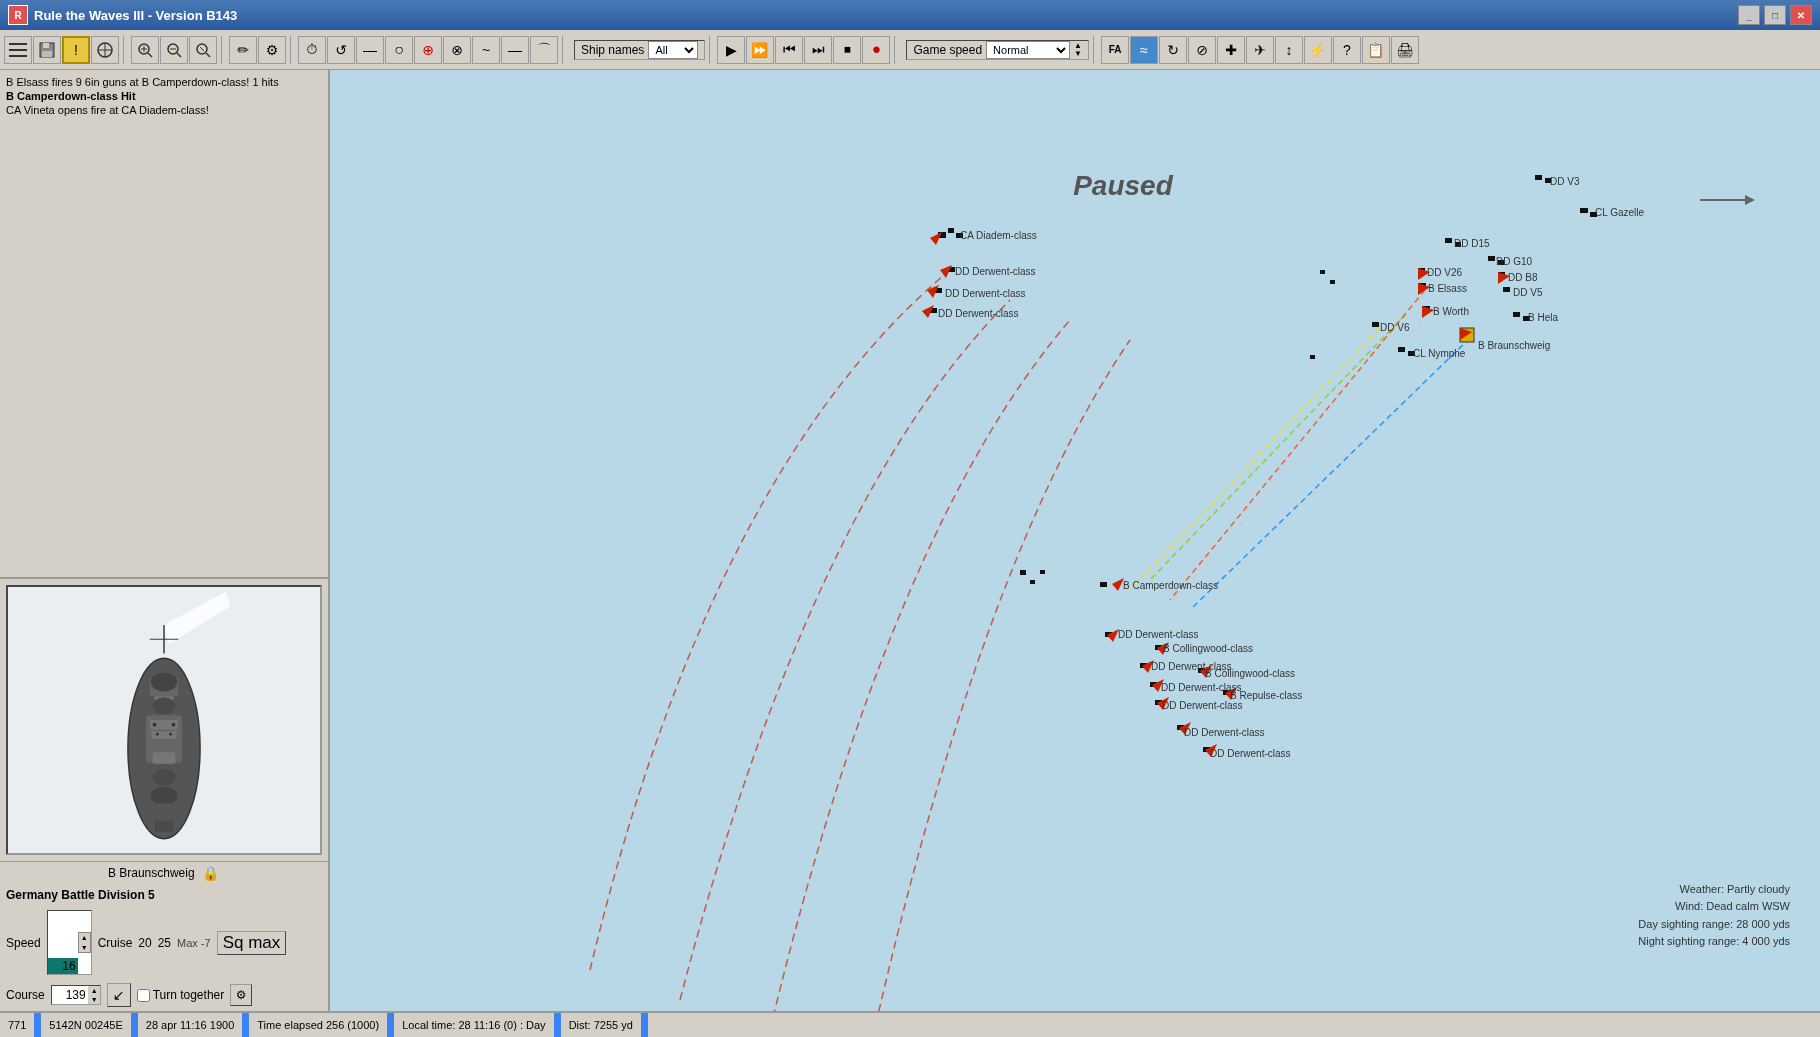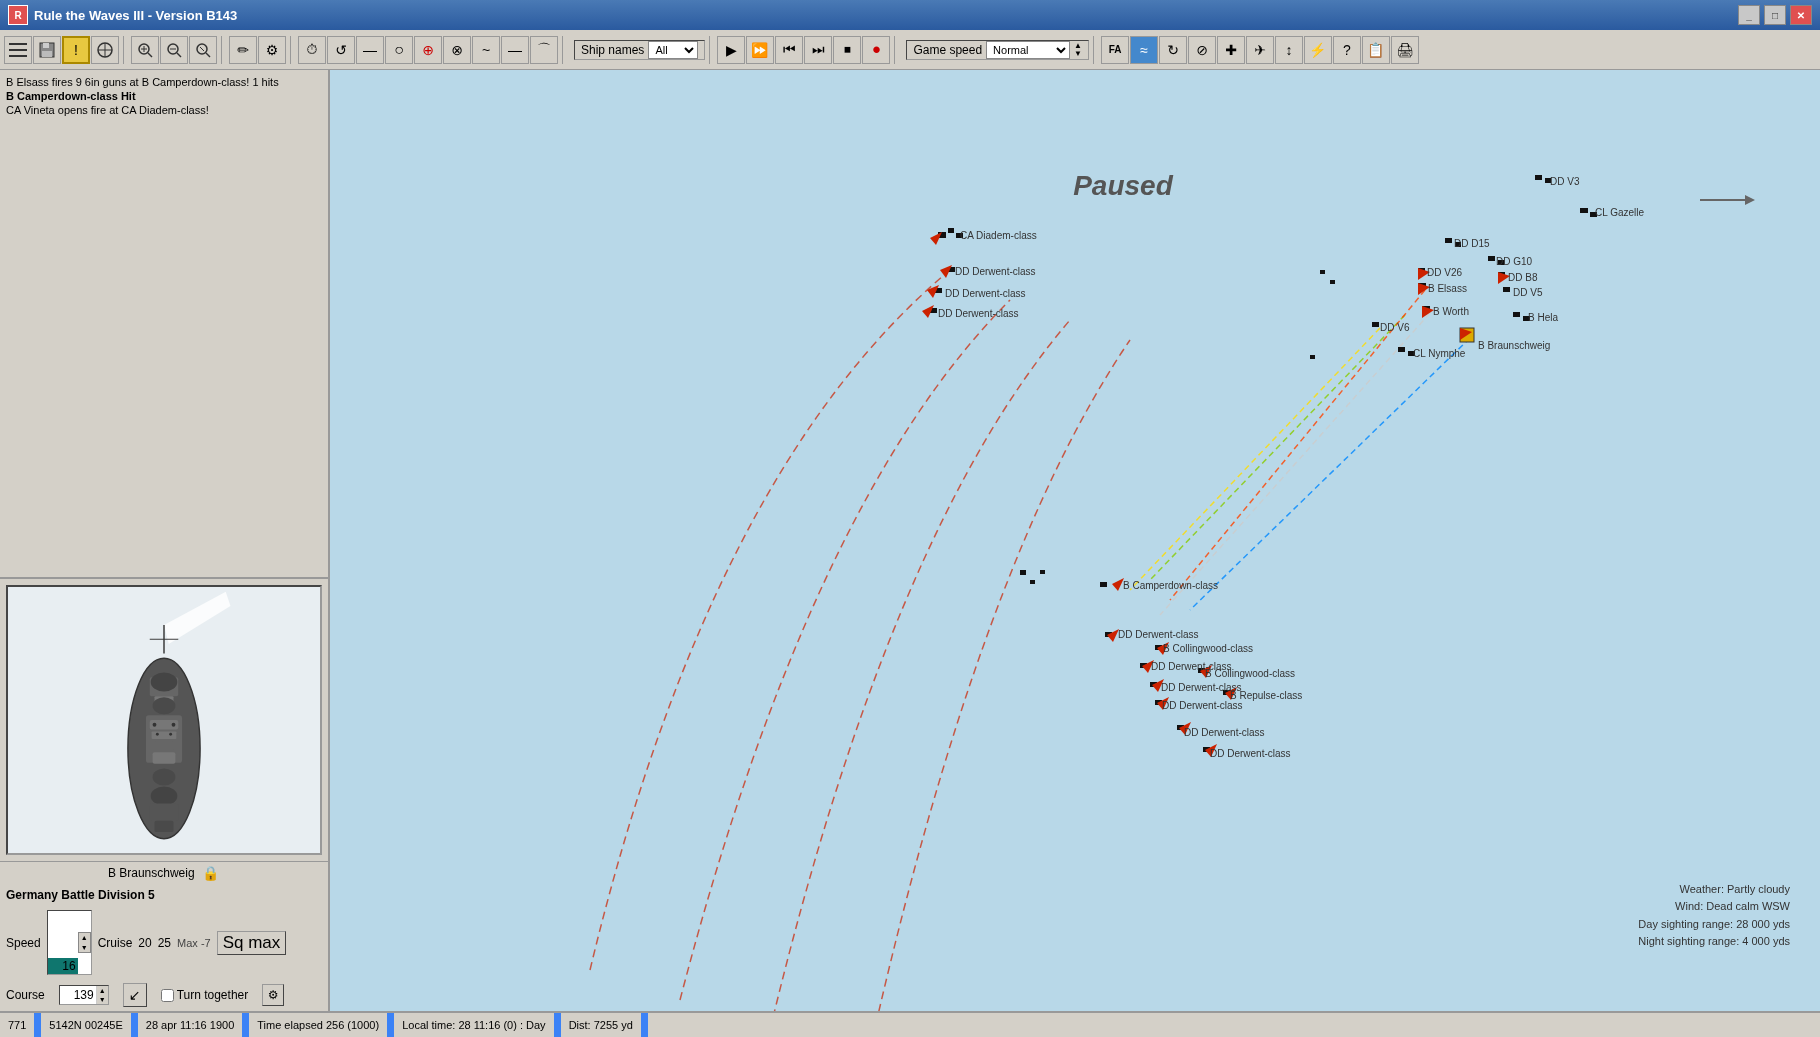--- a/index.html
+++ b/index.html
@@ -187,21 +187,21 @@
       background: #d4d0c8;
       cursor: pointer;
       font-size: 17px;
     }
     .max-label { font-size: 11px; color: #444; }
 
     #course-row {
       padding: 4px 6px;
       display: flex;
       align-items: center;
-      gap: 14px;
+      gap: 6px;
       font-size: 12px;
     }
     .course-input-wrap {
       display: flex;
       align-items: center;
       border: 1px inset #999;
       background: white;
     }
     .course-input {
       width: 36px;

